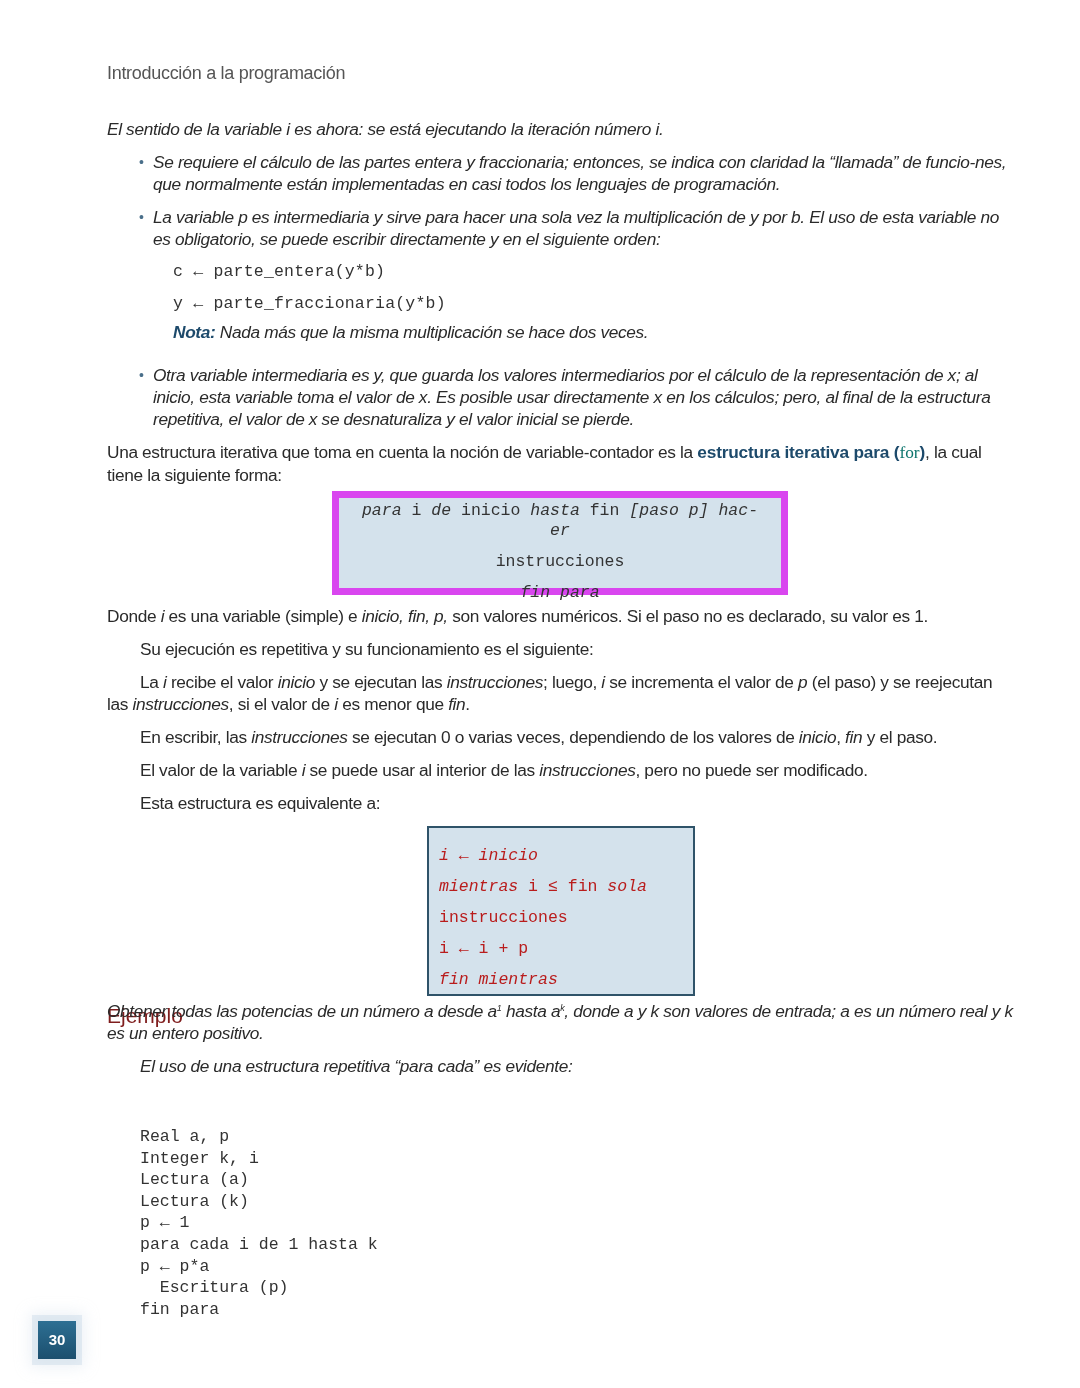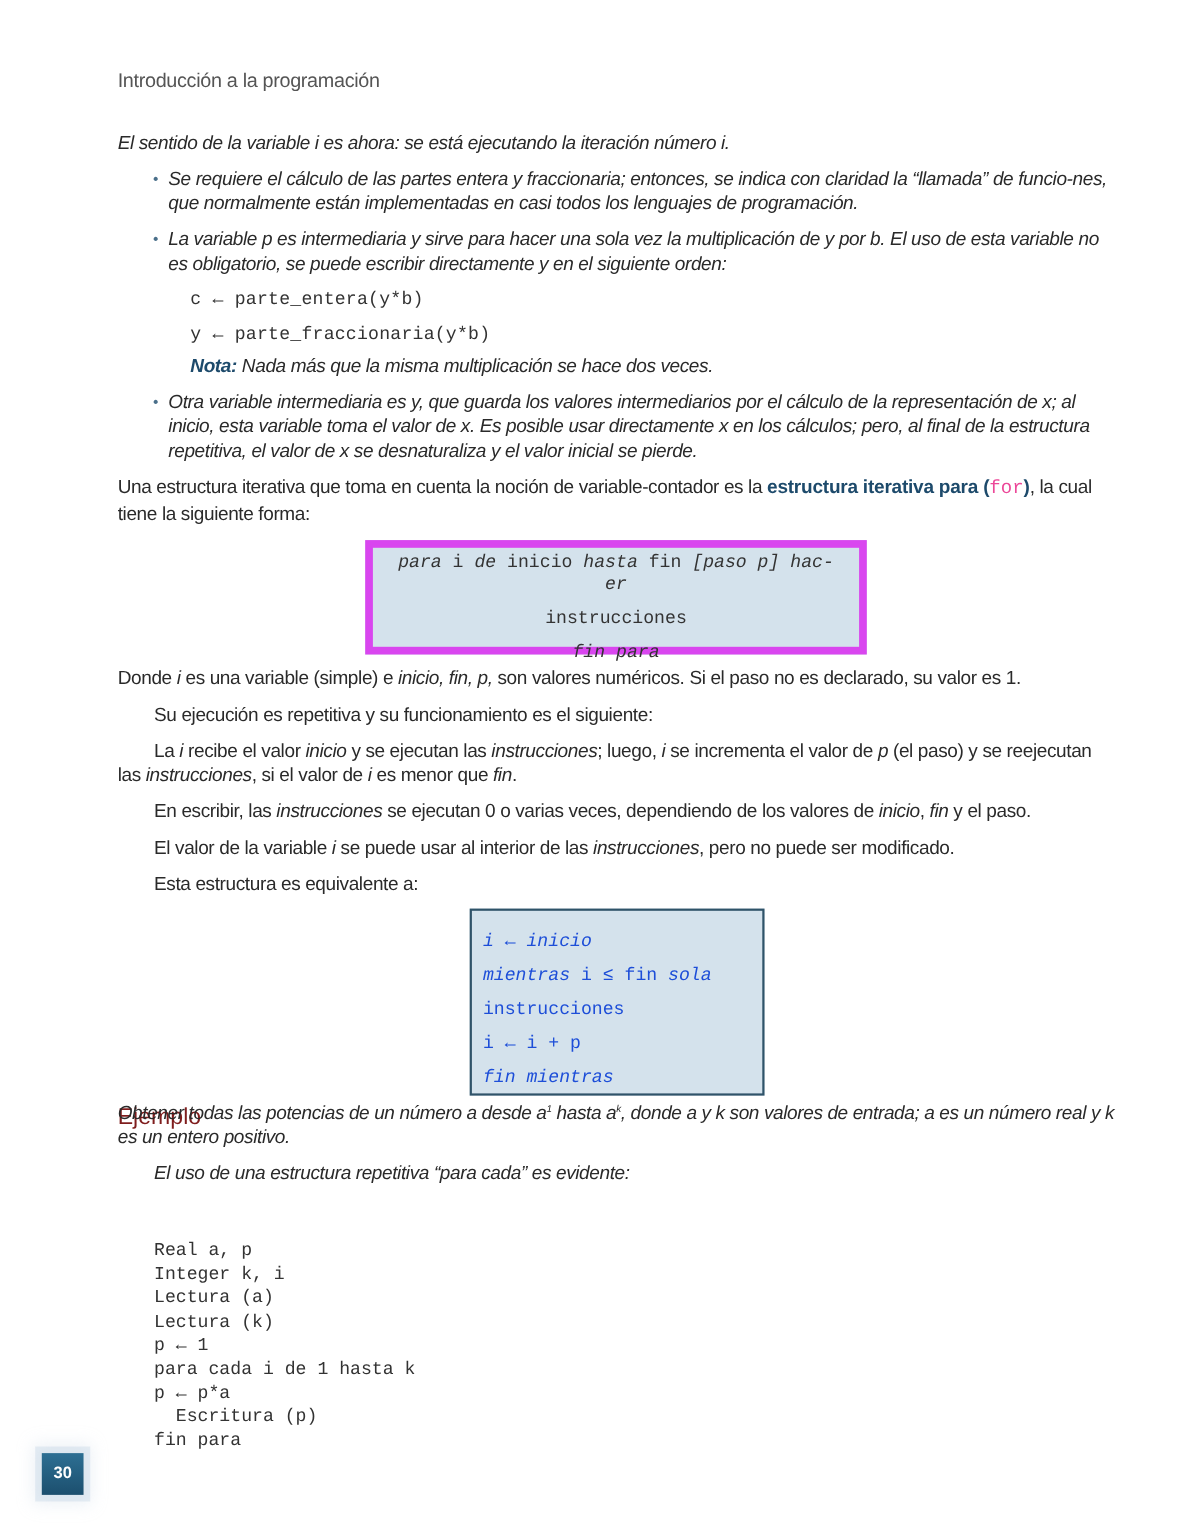--- a/index.html
+++ b/index.html
@@ -13,39 +13,39 @@
   }
   .page { position: absolute; left: 107px; top: 118px; width: 910px; font-size: 17.3px; line-height: 22px; letter-spacing: -0.35px; }
   .it { font-style: italic; }
   p { margin: 0; }
   .p-lead { margin-bottom: 11px; }
   ul.bullets { list-style: none; margin: 0; padding: 0 0 0 32px; }
   ul.bullets li { position: relative; padding-left: 14px; margin-bottom: 11px; }
   ul.bullets li::before { content: "•"; position: absolute; left: 0; top: 0; color: #4a6f8a; font-style: normal; font-size: 14px; }
   .code-inline-block { margin-left: 66px; font-family: "Liberation Mono", monospace; font-size: 16.5px; letter-spacing: 0.2px; color: #333; }
   .code-line { height: 32px; line-height: 22px; }
-  .nota { margin-left: 66px; margin-top: -4px; margin-bottom: 11px; font-style: italic; }
+  .nota { margin-left: 66px; margin-top: -4px; margin-bottom: 21px; font-style: italic; }
   .nota b { color: #1d4a6b; font-weight: bold; }
   .accent { color: #1d4a6b; font-weight: bold; letter-spacing: -0.2px; }
-  .mono { font-family: Liberation Mono, monospace; color: #ec4899; letter-spacing: 0; }
+  .mono { font-family: Liberation Serif, serif; color: #0f766e; letter-spacing: 0; }
   .indent { text-indent: 33px; }
   .gap { margin-bottom: 11px; }
   .box1 {
     position: absolute; left: 332px; top: 491px; width: 456px; height: 104px;
     background: #d4e2ec; border: 7px solid #d946ef; box-sizing: border-box;
     font-family: "Liberation Mono", monospace; font-size: 16.5px; color: #333;
     text-align: center; line-height: 20px;
   }
   .box1 .l1 { padding-top: 3px; }
   .box1 .l2 { margin-top: 11px; }
   .box1 .l3 { margin-top: 11px; }
   .box2 {
     position: absolute; left: 427px; top: 826px; width: 268px; height: 170px;
     background: #d4e2ec; border: 2px solid #2f5369; box-sizing: border-box;
-    font-family: "Liberation Mono", monospace; font-size: 16.5px; color: #1d4ed8;
+    font-family: "Liberation Mono", monospace; font-size: 16.5px; color: #b91c1c;
     padding: 12px 0 0 10px; line-height: 31px;
   }
   .ejemplo {
     position: absolute; left: 107px; top: 1004px; font-size: 21px; color: #7f1d1d; font-weight: normal;
   }
   .blk { position: absolute; left: 107px; width: 910px; font-size: 17.3px; line-height: 22px; letter-spacing: -0.35px; }
   .listing {
     position: absolute; left: 140px; top: 1126px; font-family: "Liberation Mono", monospace;
     font-size: 16.5px; line-height: 21.6px; color: #333; white-space: pre; margin: 0;
   }

